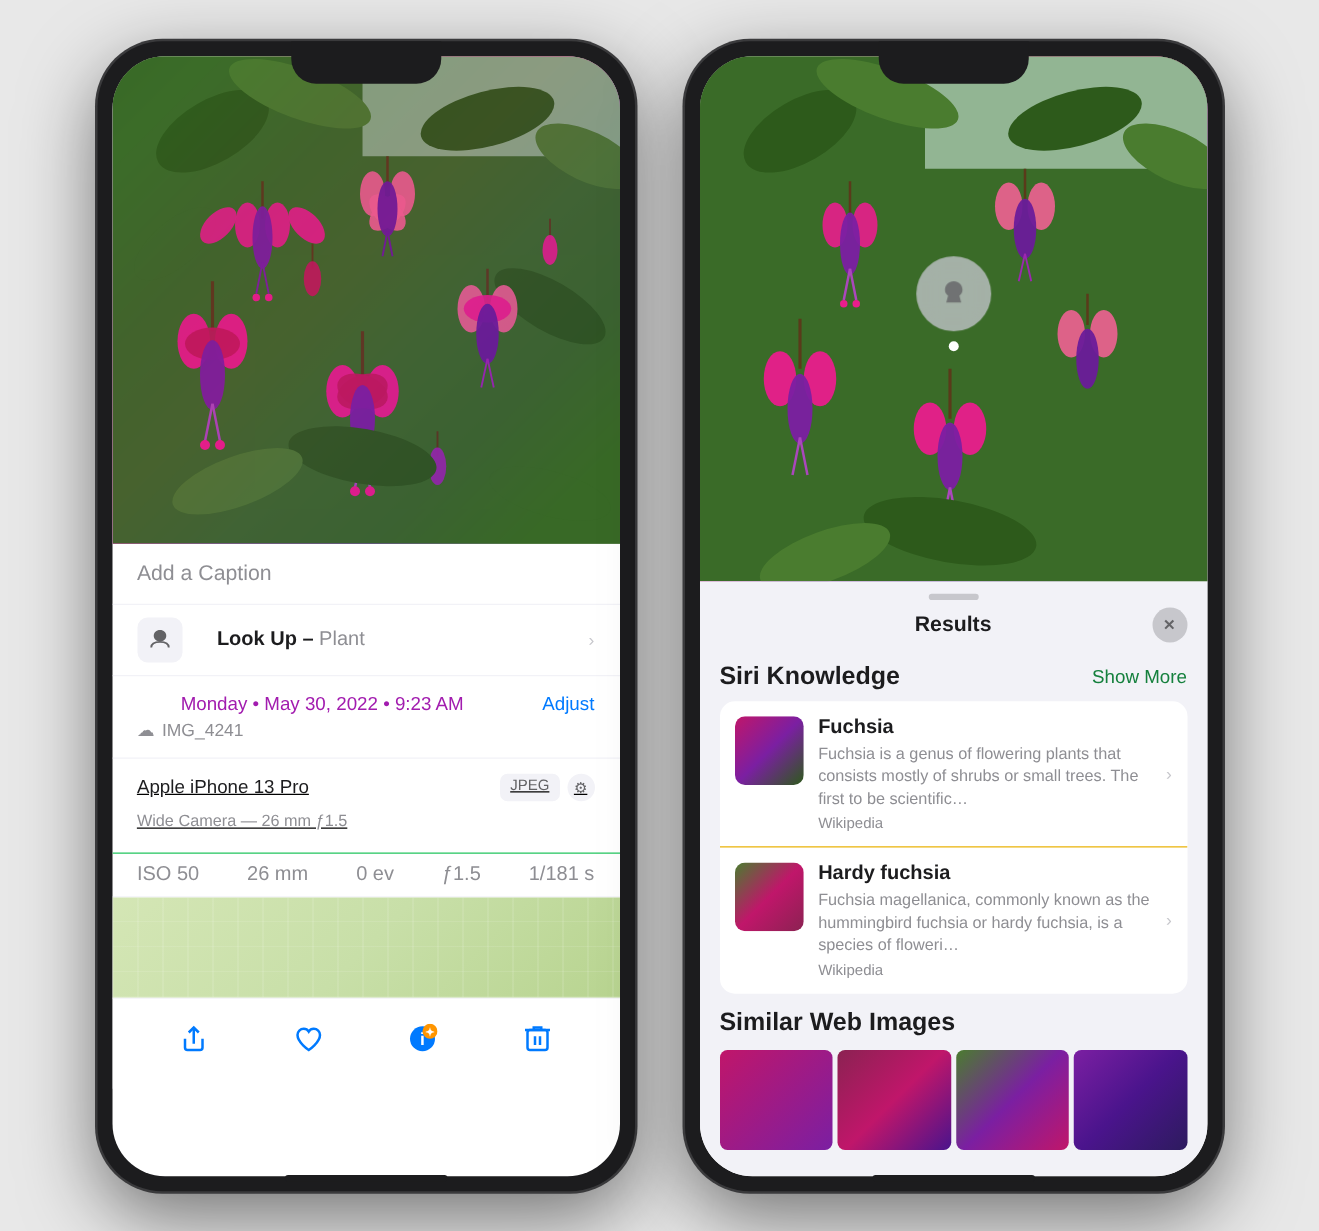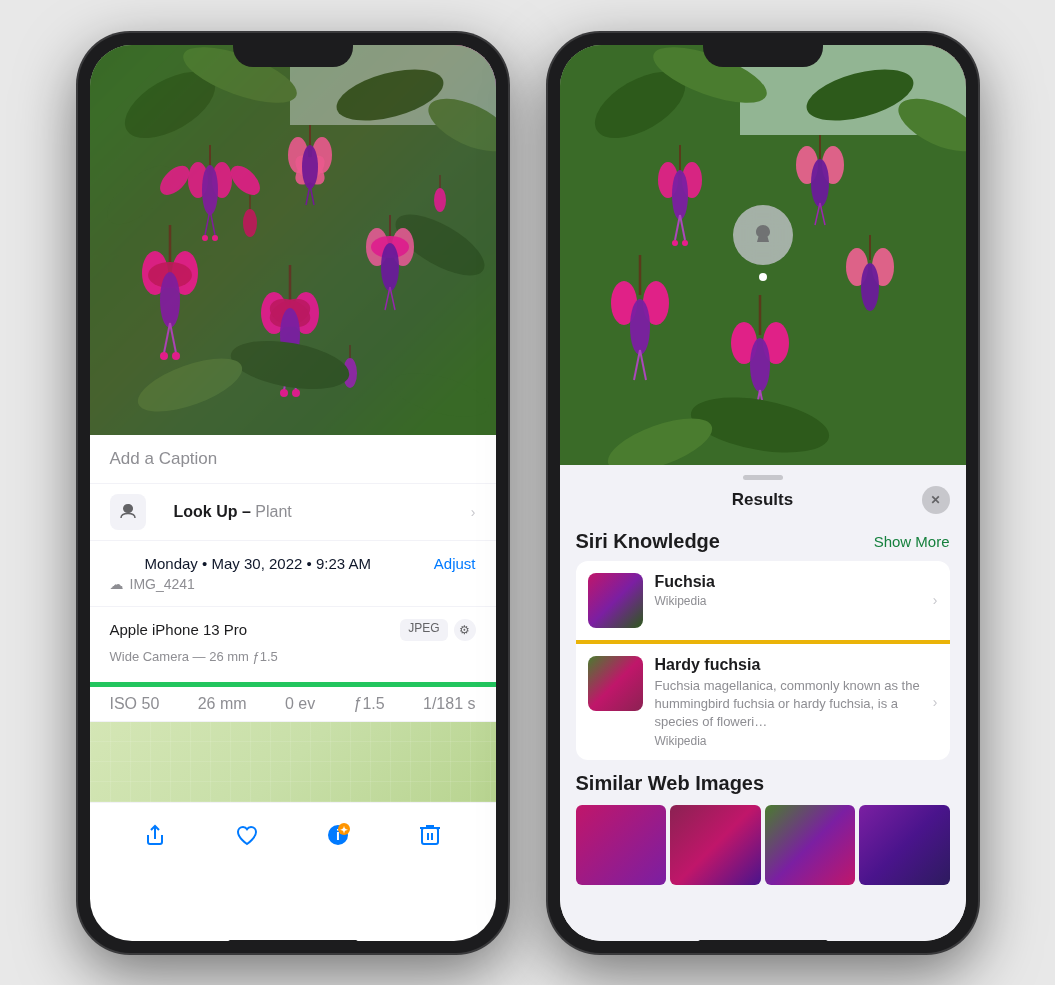--- a/index.html
+++ b/index.html
@@ -100,21 +100,21 @@
       border-bottom: 1px solid #f2f2f7;
     }
     .date-row {
       display: flex;
       justify-content: space-between;
       align-items: center;
       margin-bottom: 4px;
     }
     .date-text {
       font-size: 15px;
-      color: #0f172a;
+      color: #a21caf;
       padding-left: 35px;
     }
     .adjust-btn {
       color: #007aff;
       font-size: 15px;
     }
     .file-row {
       display: flex;
       align-items: center;
       gap: 6px;
@@ -123,21 +123,22 @@
     .cloud-icon {
       color: #8e8e93;
       font-size: 14px;
     }
     .file-name {
       font-size: 14px;
       color: #8e8e93;
     }
     .camera-section {
       padding: 12px 20px;
-      border-bottom: 5px solid #22c55e;
+      border-bottom: 1px solid #22c55e;
+      text-decoration: underline;
     }
     .camera-model-row {
       display: flex;
       justify-content: space-between;
       align-items: center;
       margin-bottom: 8px;
     }
     .camera-model {
       font-size: 15px;
       color: #1c1c1e;
@@ -334,21 +335,21 @@
       overflow: hidden;
     }
     .knowledge-item {
       display: flex;
       align-items: flex-start;
       padding: 12px;
       gap: 12px;
       position: relative;
     }
     .knowledge-item + .knowledge-item {
-      border-top: 4px solid #eab308;
+      border-top: 1px solid #eab308;
     }
     .knowledge-thumb {
       width: 55px;
       height: 55px;
       border-radius: 8px;
       overflow: hidden;
       flex-shrink: 0;
     }
     .thumb-fuchsia {
       background: linear-gradient(135deg, #c0166a, #7b1fa2, #2d5a1b);
@@ -678,20 +679,21 @@
         </div>
 
         <div class="knowledge-card">
 
           <div class="knowledge-item">
             <div class="knowledge-thumb">
               <div class="thumb-fuchsia"></div>
             </div>
             <div class="knowledge-info">
               <div class="knowledge-name">Fuchsia</div>
+              <div class="knowledge-desc">Fuchsia is a genus of flowering plants that consists mostly of shrubs or small trees. The first to be scientific…</div>
               <div class="knowledge-source">Wikipedia</div>
             </div>
             <span class="knowledge-chevron">›</span>
           </div>
 
           <div class="knowledge-item">
             <div class="knowledge-thumb">
               <div class="thumb-hardy"></div>
             </div>
             <div class="knowledge-info">

